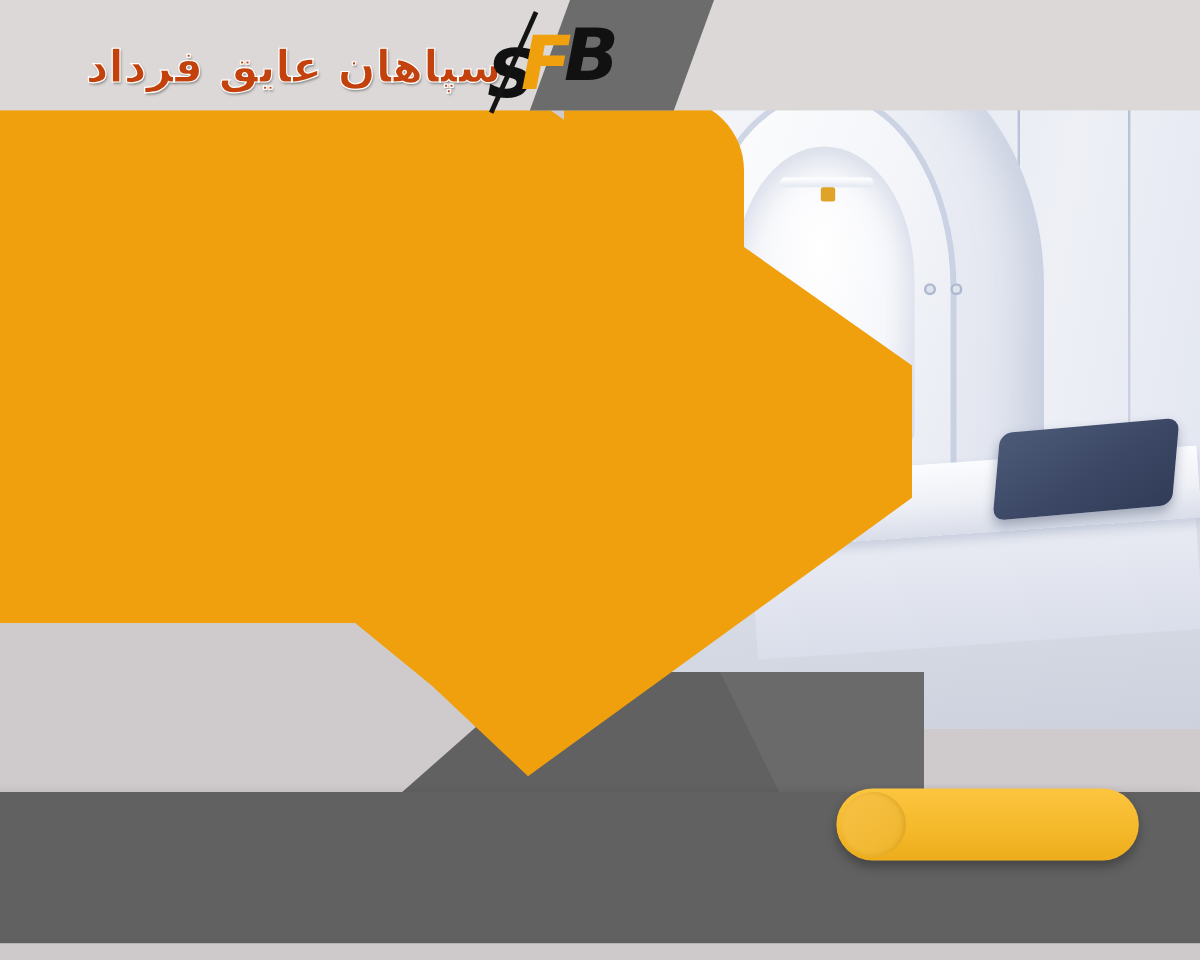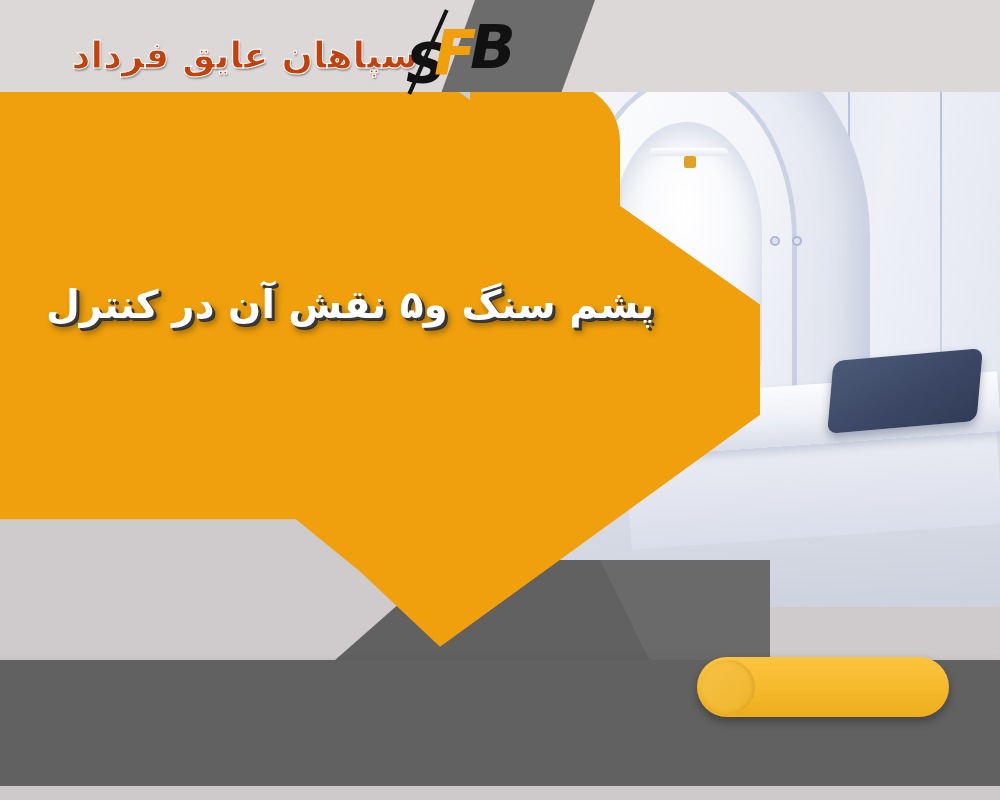--- a/index.html
+++ b/index.html
@@ -281,21 +281,20 @@
   </div>
 
   <div class="gray-wedge"></div>
   <div class="gray-wedge2"></div>
   <div class="gray-panel"></div>
 
   <div class="orange-cornerA"></div>
   <div class="orange-shape"></div>
 
   <div class="headline">
-    <span class="l1">پشم سنگ و۵ نقش آن در کنترل</span>
   </div>
 
   <div class="header-band">
     <div class="header-diag"></div>
   </div>
 
   <div class="logo">
     <div class="logo-text">سپاهان عایق فرداد</div>
     <div class="logo-mark">
       <span class="lm-s">S</span>

